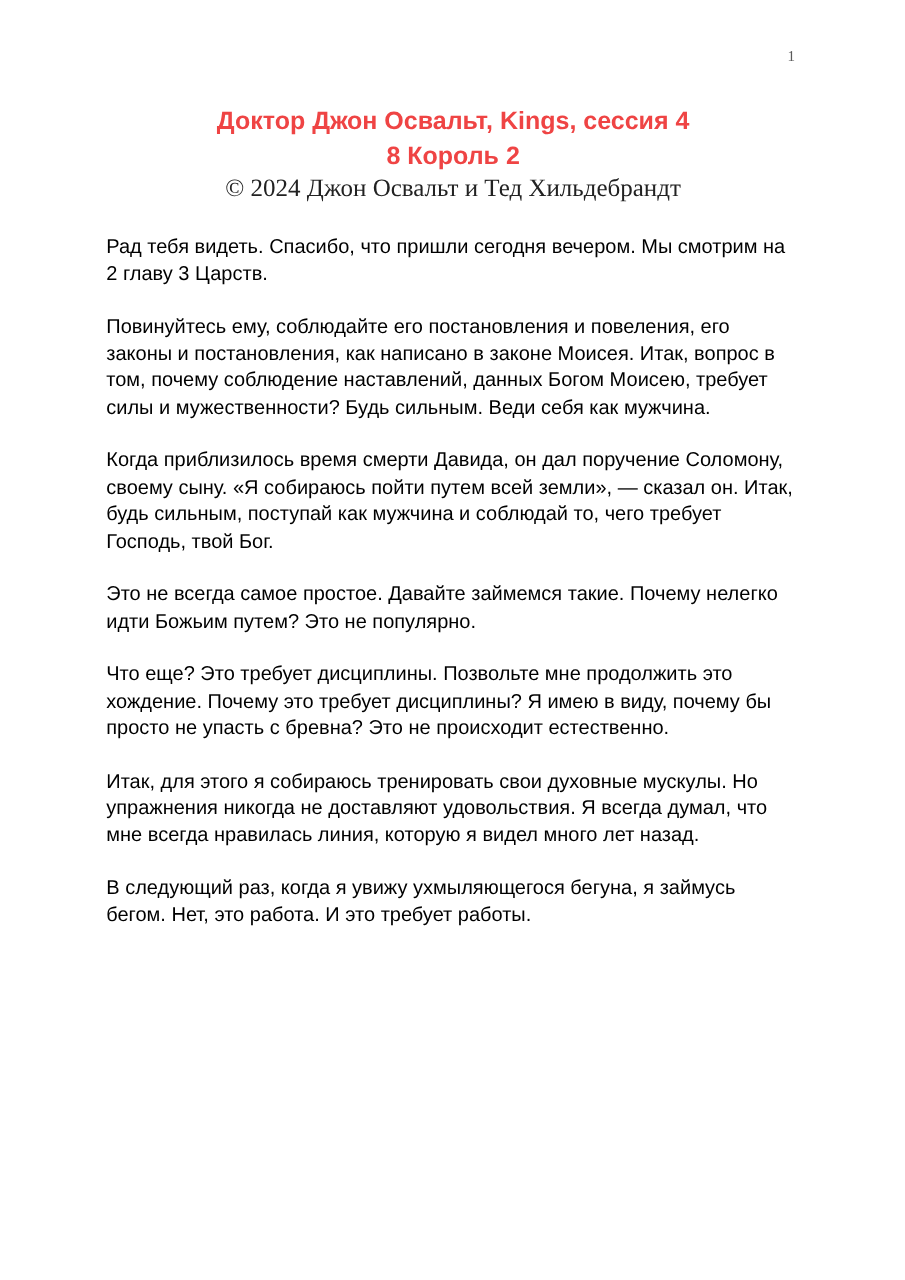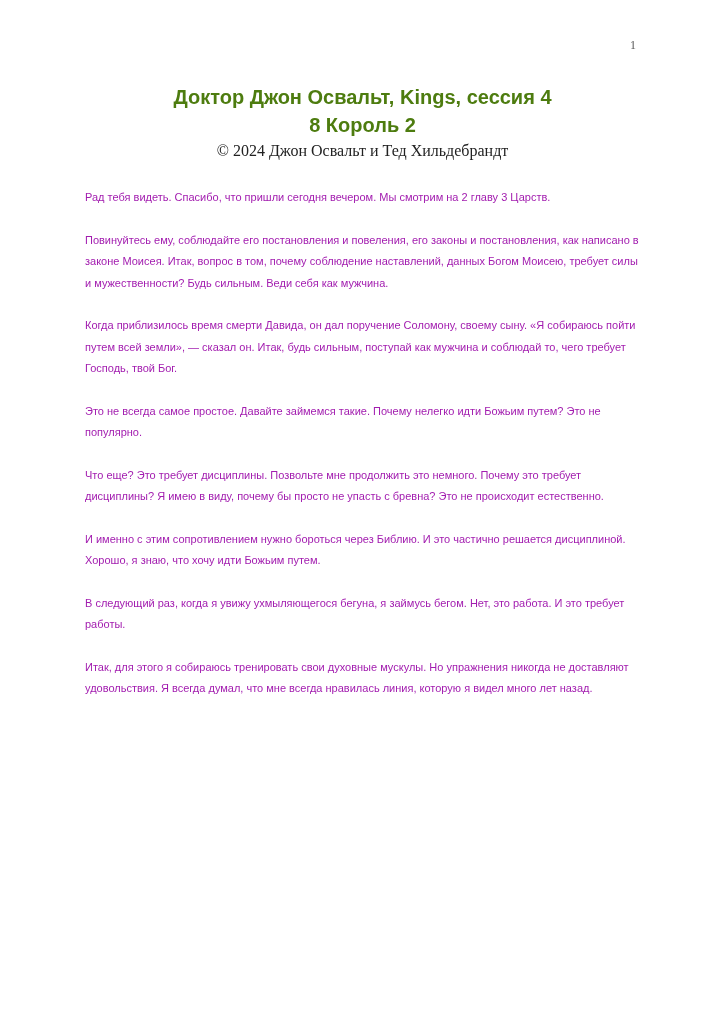--- a/index.html
+++ b/index.html
@@ -27,37 +27,37 @@
     color: #5a5a5a;
   }
   .header-block {
     margin-top: 47px;
     text-align: center;
   }
   .title-line {
     font-size: 20px;
     font-weight: 700;
     line-height: 28px;
-    color: #4d7c0f;
+    color: #ef4444;
   }
   .copyright-line {
     font-family: "Liberation Serif", "DejaVu Serif", serif;
-    font-size: 16px;
+    font-size: 20px;
     line-height: 20px;
     margin-top: 2px;
     color: #222222;
   }
   .body-text {
     margin-top: 26px;
   }
   .body-text p {
     margin: 0 0 21px 0;
-    font-size: 11px;
+    font-size: 16px;
     line-height: 21.5px;
-    color: #a21caf;
+    color: #000000;
     text-align: left;
   }
 </style>
 </head>
 <body>
 
 <div class="page">
 
   <div class="page-number">1</div>
 
@@ -65,19 +65,18 @@
     <div class="title-line">Доктор Джон Освальт, Kings, сессия 4</div>
     <div class="title-line">8 Король 2</div>
     <div class="copyright-line">© 2024 Джон Освальт и Тед Хильдебрандт</div>
   </div>
 
   <div class="body-text">
     <p>Рад тебя видеть. Спасибо, что пришли сегодня вечером. Мы смотрим на 2 главу 3 Царств.</p>
     <p>Повинуйтесь ему, соблюдайте его постановления и повеления, его законы и постановления, как написано в законе Моисея. Итак, вопрос в том, почему соблюдение наставлений, данных Богом Моисею, требует силы и мужественности? Будь сильным. Веди себя как мужчина.</p>
     <p>Когда приблизилось время смерти Давида, он дал поручение Соломону, своему сыну. «Я собираюсь пойти путем всей земли», — сказал он. Итак, будь сильным, поступай как мужчина и соблюдай то, чего требует Господь, твой Бог.</p>
     <p>Это не всегда самое простое. Давайте займемся такие. Почему нелегко идти Божьим путем? Это не популярно.</p>
-    <p>Что еще? Это требует дисциплины. Позвольте мне продолжить это немного. Почему это требует дисциплины? Я имею в виду, почему бы просто не упасть с бревна? Это не происходит естественно.</p>
-    <p>И именно с этим сопротивлением нужно бороться через Библию. И это частично решается дисциплиной. Хорошо, я знаю, что хочу идти Божьим путем.</p>
+    <p>Что еще? Это требует дисциплины. Позвольте мне продолжить это хождение. Почему это требует дисциплины? Я имею в виду, почему бы просто не упасть с бревна? Это не происходит естественно.</p>
+    <p>Итак, для этого я собираюсь тренировать свои духовные мускулы. Но упражнения никогда не доставляют удовольствия. Я всегда думал, что мне всегда нравилась линия, которую я видел много лет назад.</p>
     <p>В следующий раз, когда я увижу ухмыляющегося бегуна, я займусь бегом. Нет, это работа. И это требует работы.</p>
-    <p>Итак, для этого я собираюсь тренировать свои духовные мускулы. Но упражнения никогда не доставляют удовольствия. Я всегда думал, что мне всегда нравилась линия, которую я видел много лет назад.</p>
   </div>
 
 </div>
 
 </body></html>

